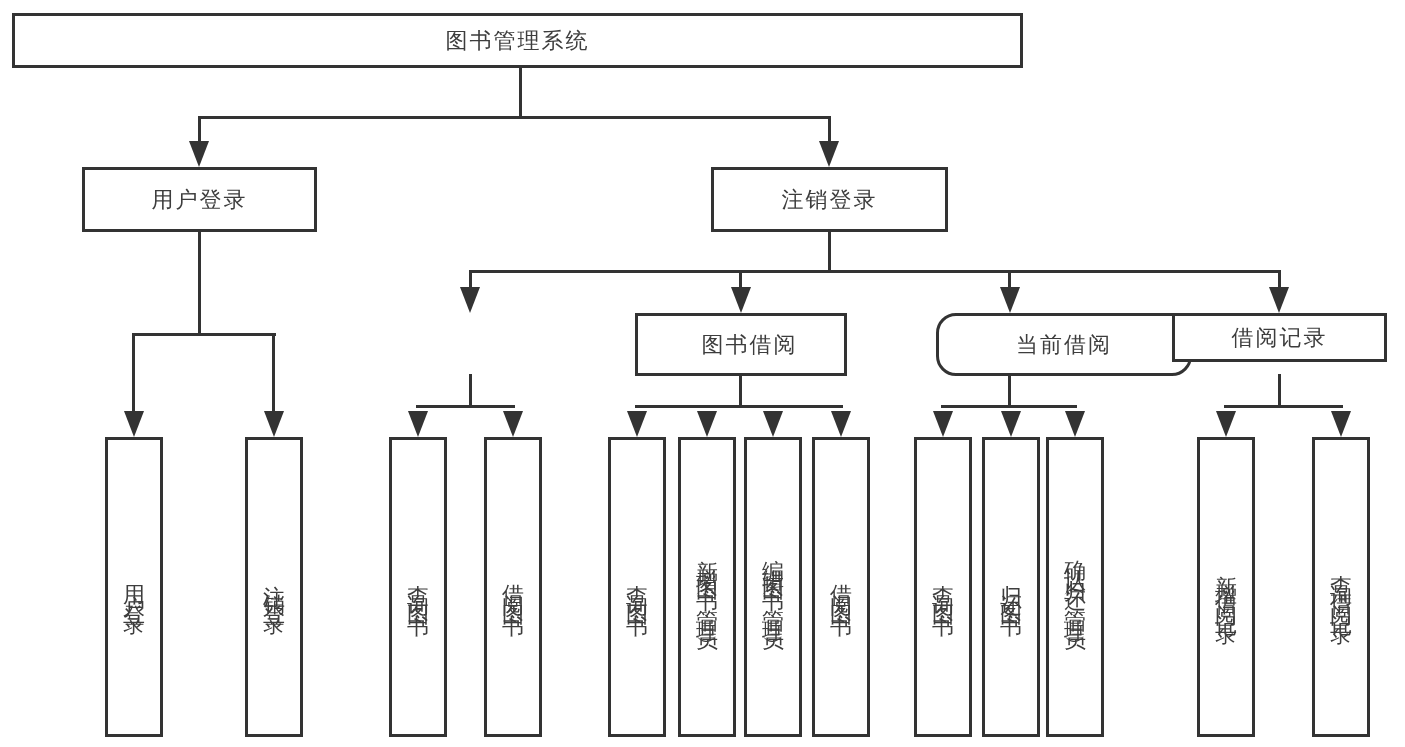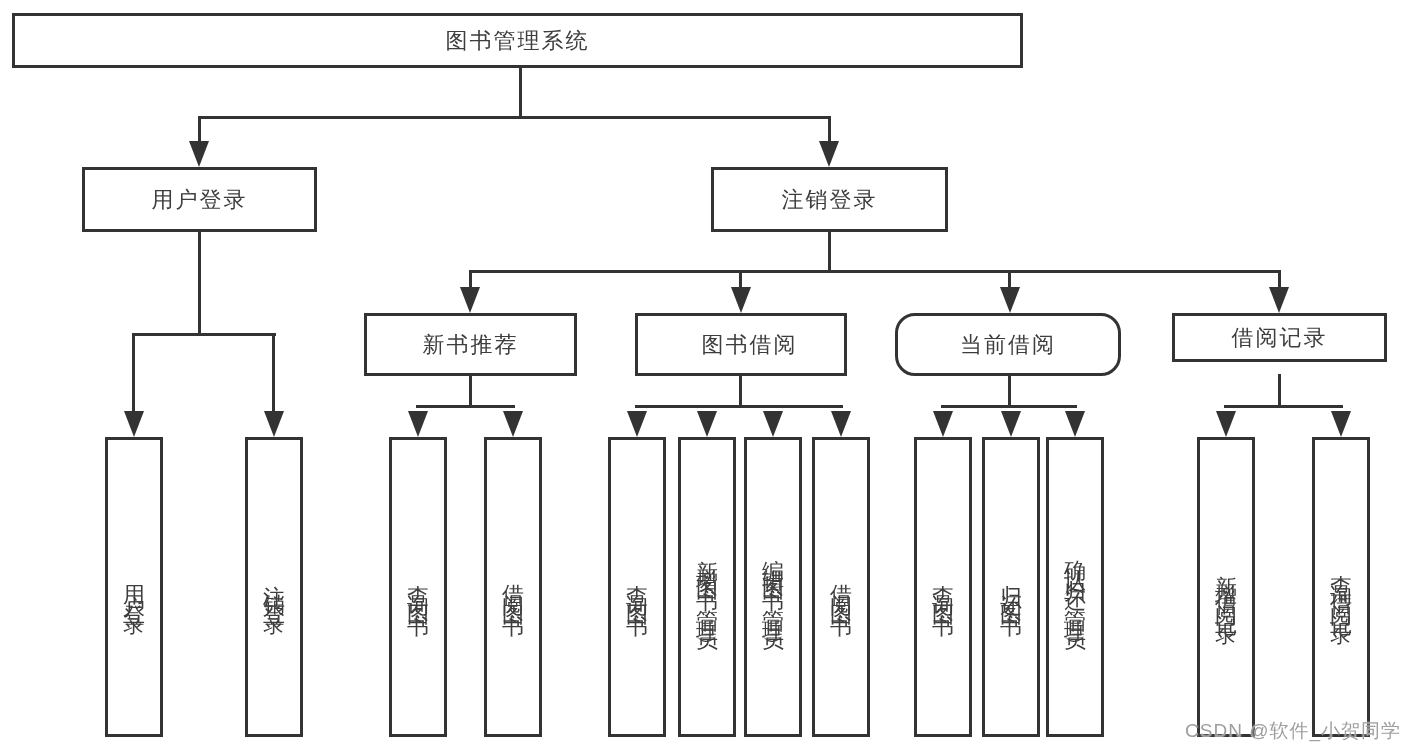--- a/index.html
+++ b/index.html
@@ -87,23 +87,22 @@
   <div class="line" style="left:469px; top:270px; width:812px; height:3px;"></div>
   <div class="line" style="left:469px; top:270px; width:3px; height:19px;"></div>
   <div class="arrow" style="left:460px; top:287px;"></div>
   <div class="line" style="left:739px; top:270px; width:3px; height:19px;"></div>
   <div class="arrow" style="left:731px; top:287px;"></div>
   <div class="line" style="left:1008px; top:270px; width:3px; height:19px;"></div>
   <div class="arrow" style="left:1000px; top:287px;"></div>
   <div class="line" style="left:1278px; top:270px; width:3px; height:19px;"></div>
   <div class="arrow" style="left:1269px; top:287px;"></div>
 
-  <div class="box" style="left:364px; top:313px; width:213px; height:63px;">新书推荐</div>
   <div class="box" style="left:635px; top:313px; width:212px; height:63px;padding-left:17px;">图书借阅</div>
-  <div class="box" style="left:895px; top:313px; width:226px; height:63px;border-radius:20px;">当前借阅</div>
+  <div class="box" style="left:936px; top:313px; width:256px; height:63px;border-radius:20px;">当前借阅</div>
   <div class="box" style="left:1172px; top:313px; width:215px; height:49px;">借阅记录</div>
 
   <div class="line" style="left:469px; top:374px; width:3px; height:34px;"></div>
   <div class="line" style="left:416px; top:405px; width:99px; height:3px;"></div>
   <div class="arrow" style="left:408px; top:411px;"></div>
   <div class="arrow" style="left:503px; top:411px;"></div>
 
   <div class="line" style="left:739px; top:374px; width:3px; height:34px;"></div>
   <div class="line" style="left:635px; top:405px; width:208px; height:3px;"></div>
   <div class="arrow" style="left:627px; top:411px;"></div>
@@ -133,15 +132,14 @@
   <div class="box vbox" style="left:744px; top:437px; width:58px; height:300px;">编辑图书（管理员）</div>
   <div class="box vbox" style="left:812px; top:437px; width:58px; height:300px;">借阅图书</div>
 
   <div class="box vbox" style="left:914px; top:437px; width:58px; height:300px;">查询图书</div>
   <div class="box vbox" style="left:982px; top:437px; width:58px; height:300px;">归还图书</div>
   <div class="box vbox" style="left:1046px; top:437px; width:58px; height:300px;">确认归还（管理员）</div>
 
   <div class="box vbox" style="left:1197px; top:437px; width:58px; height:300px;">新增借阅记录</div>
   <div class="box vbox" style="left:1312px; top:437px; width:58px; height:300px;">查询借阅记录</div>
 
-  <div class="watermark">CSDN @软件_小贺同学</div>
 
 </div>
 
 </body></html>

